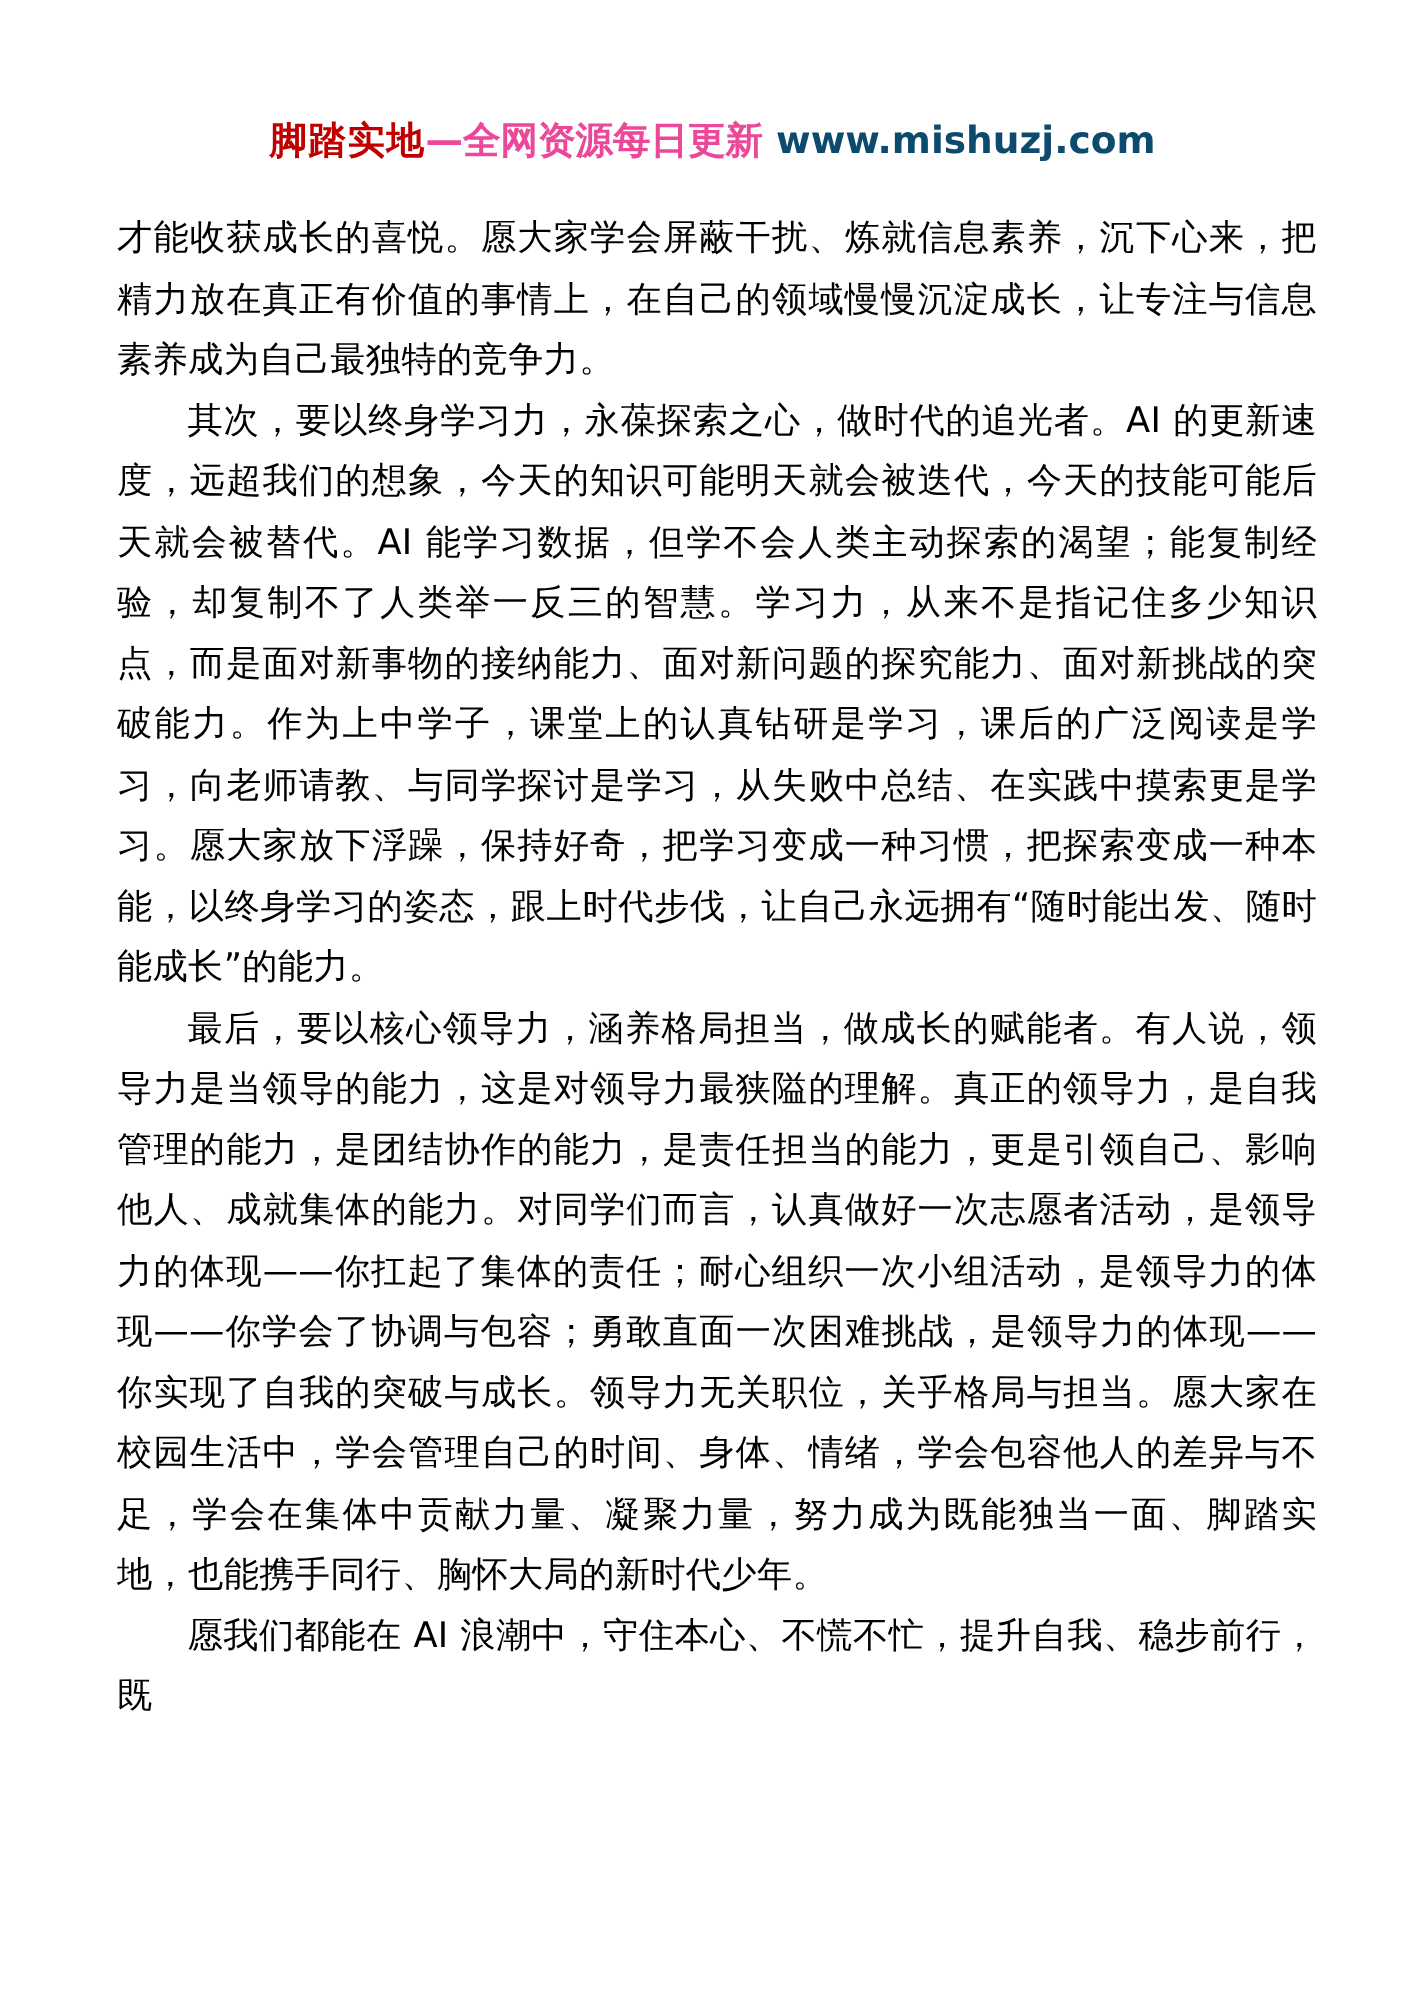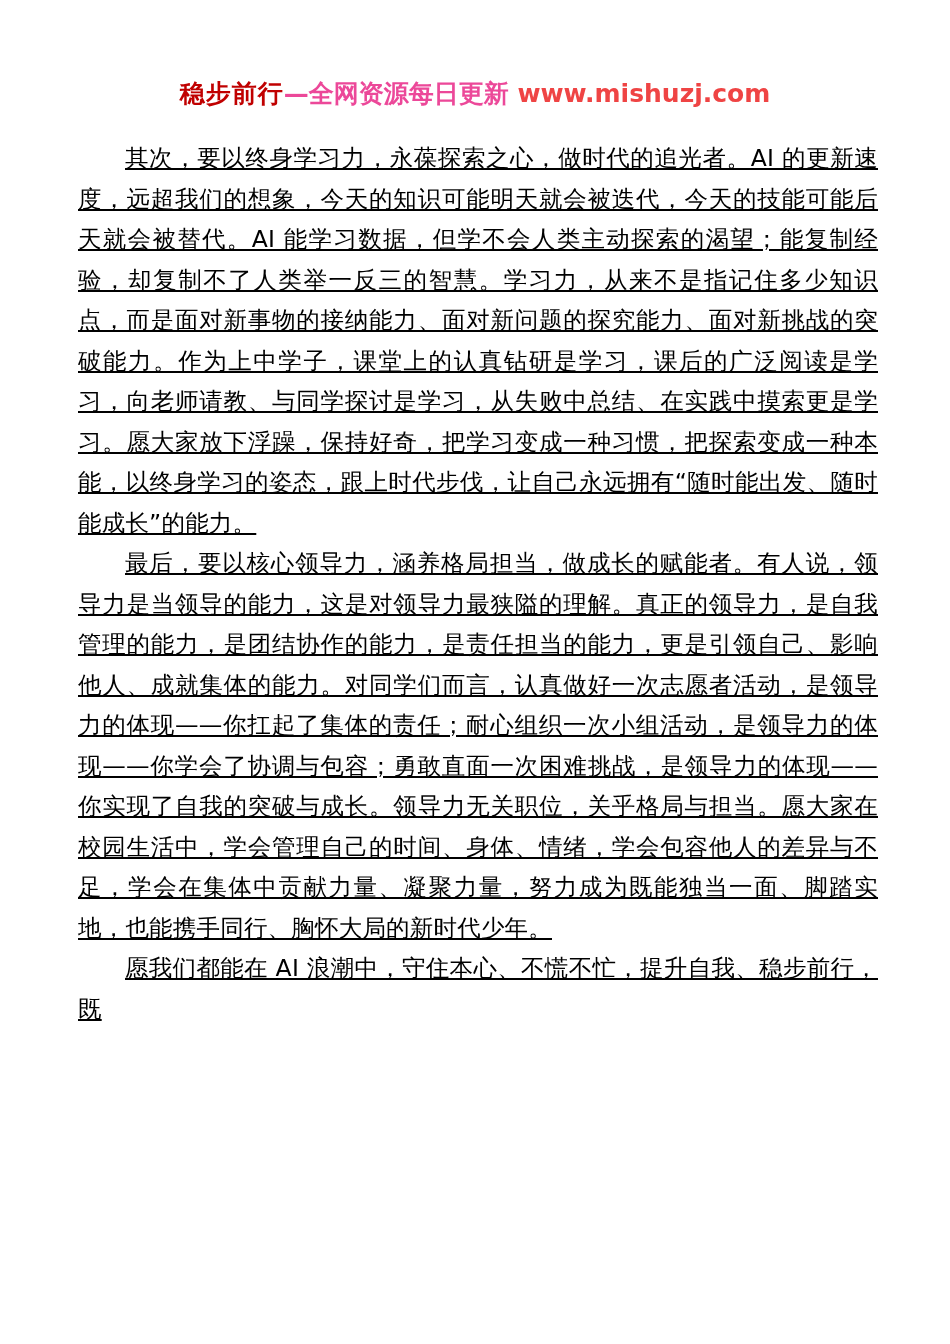--- a/index.html
+++ b/index.html
@@ -34,21 +34,21 @@
   .header .brand {
     color: #c00000;
     font-weight: bold;
     letter-spacing: 1px;
   }
   .header .tagline {
     color: #ec4899;
     font-weight: bold;
   }
   .header .url {
-    color: #ef4444;
+    color: #0c4a6e;
     font-weight: bold;
     text-align: right;
   }
   .body-text {
     position: absolute;
     top: 138px;
     left: 78px;
     width: 800px;
     font-size: 23.5px;
     line-height: 40.5px;
@@ -56,31 +56,31 @@
     text-justify: inter-ideograph;
     letter-spacing: 0.2px;
   }
   .body-text p {
     margin: 0;
     padding: 0;
     text-indent: 0;
   }
   .body-text p.indent {
     text-indent: 47px;
-    text-decoration: underline;
   }
 </style>
 </head>
 <body>
 
 <div class="page">
 
   <div class="header">
-    <span class="brand">稳步前行</span><span class="tagline">—全网资源每日更新 </span><span class="url">www.mishuzj.com</span>
+    <span class="brand">脚踏实地</span><span class="tagline">—全网资源每日更新 </span><span class="url">www.mishuzj.com</span>
   </div>
 
   <div class="body-text">
+    <p>才能收获成长的喜悦。愿大家学会屏蔽干扰、炼就信息素养，沉下心来，把精力放在真正有价值的事情上，在自己的领域慢慢沉淀成长，让专注与信息素养成为自己最独特的竞争力。</p>
     <p class="indent">其次，要以终身学习力，永葆探索之心，做时代的追光者。AI 的更新速度，远超我们的想象，今天的知识可能明天就会被迭代，今天的技能可能后天就会被替代。AI 能学习数据，但学不会人类主动探索的渴望；能复制经验，却复制不了人类举一反三的智慧。学习力，从来不是指记住多少知识点，而是面对新事物的接纳能力、面对新问题的探究能力、面对新挑战的突破能力。作为上中学子，课堂上的认真钻研是学习，课后的广泛阅读是学习，向老师请教、与同学探讨是学习，从失败中总结、在实践中摸索更是学习。愿大家放下浮躁，保持好奇，把学习变成一种习惯，把探索变成一种本能，以终身学习的姿态，跟上时代步伐，让自己永远拥有“随时能出发、随时能成长”的能力。</p>
     <p class="indent">最后，要以核心领导力，涵养格局担当，做成长的赋能者。有人说，领导力是当领导的能力，这是对领导力最狭隘的理解。真正的领导力，是自我管理的能力，是团结协作的能力，是责任担当的能力，更是引领自己、影响他人、成就集体的能力。对同学们而言，认真做好一次志愿者活动，是领导力的体现——你扛起了集体的责任；耐心组织一次小组活动，是领导力的体现——你学会了协调与包容；勇敢直面一次困难挑战，是领导力的体现——你实现了自我的突破与成长。领导力无关职位，关乎格局与担当。愿大家在校园生活中，学会管理自己的时间、身体、情绪，学会包容他人的差异与不足，学会在集体中贡献力量、凝聚力量，努力成为既能独当一面、脚踏实地，也能携手同行、胸怀大局的新时代少年。</p>
     <p class="indent">愿我们都能在 AI 浪潮中，守住本心、不慌不忙，提升自我、稳步前行，既</p>
   </div>
 
 </div>
 
 </body></html>

